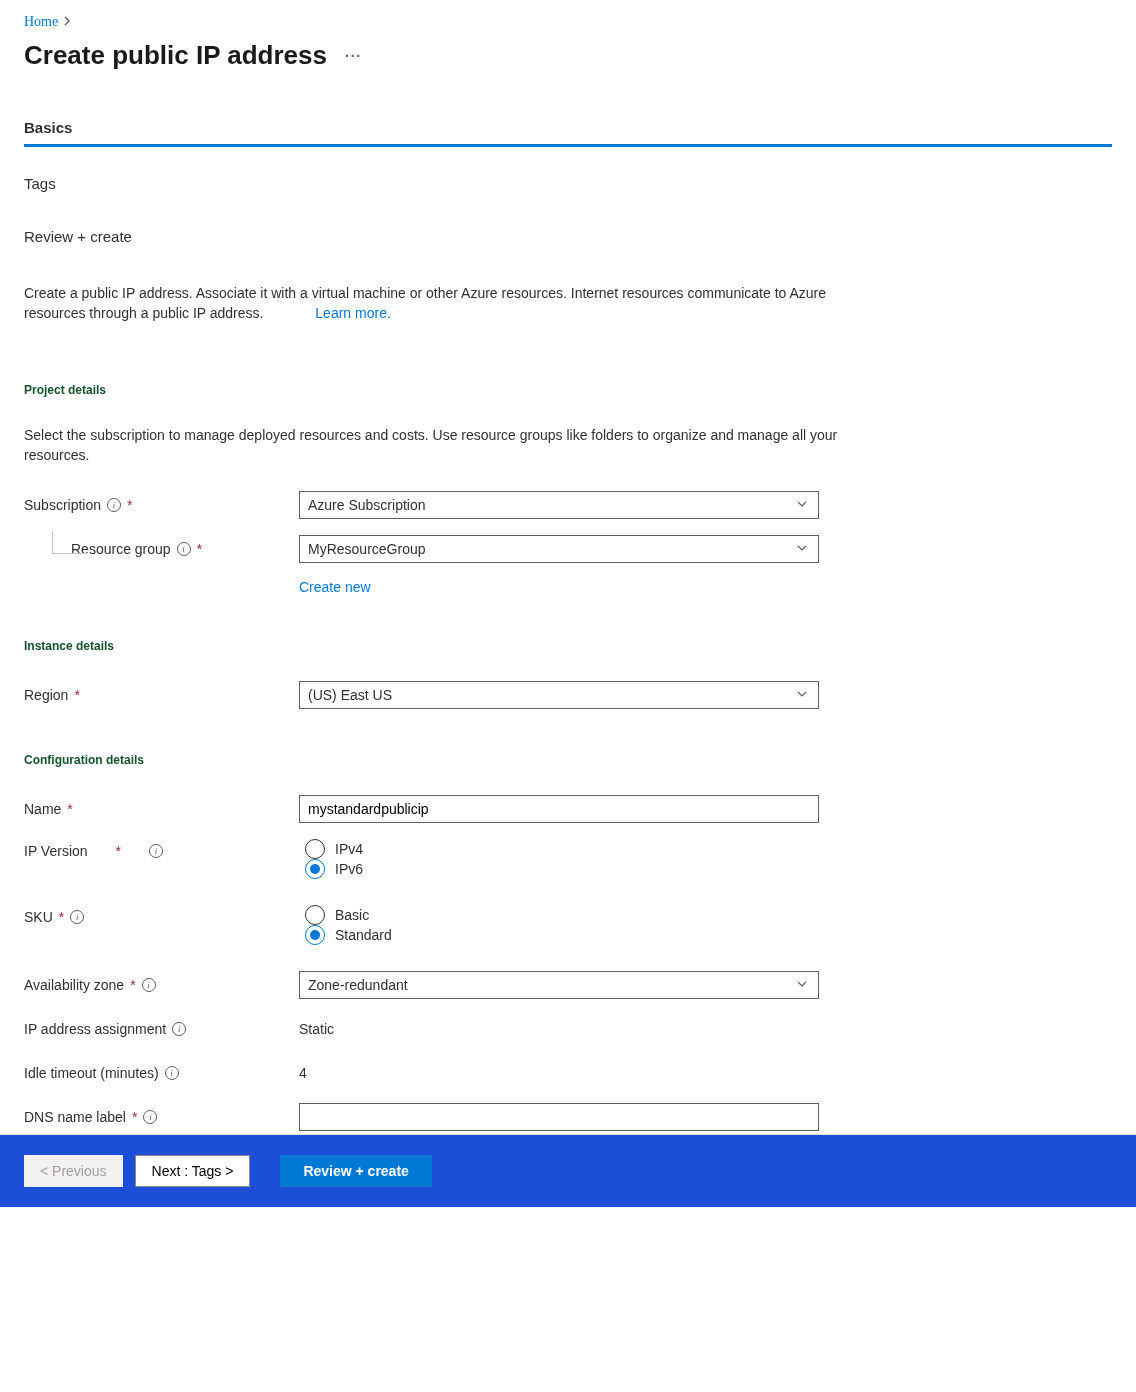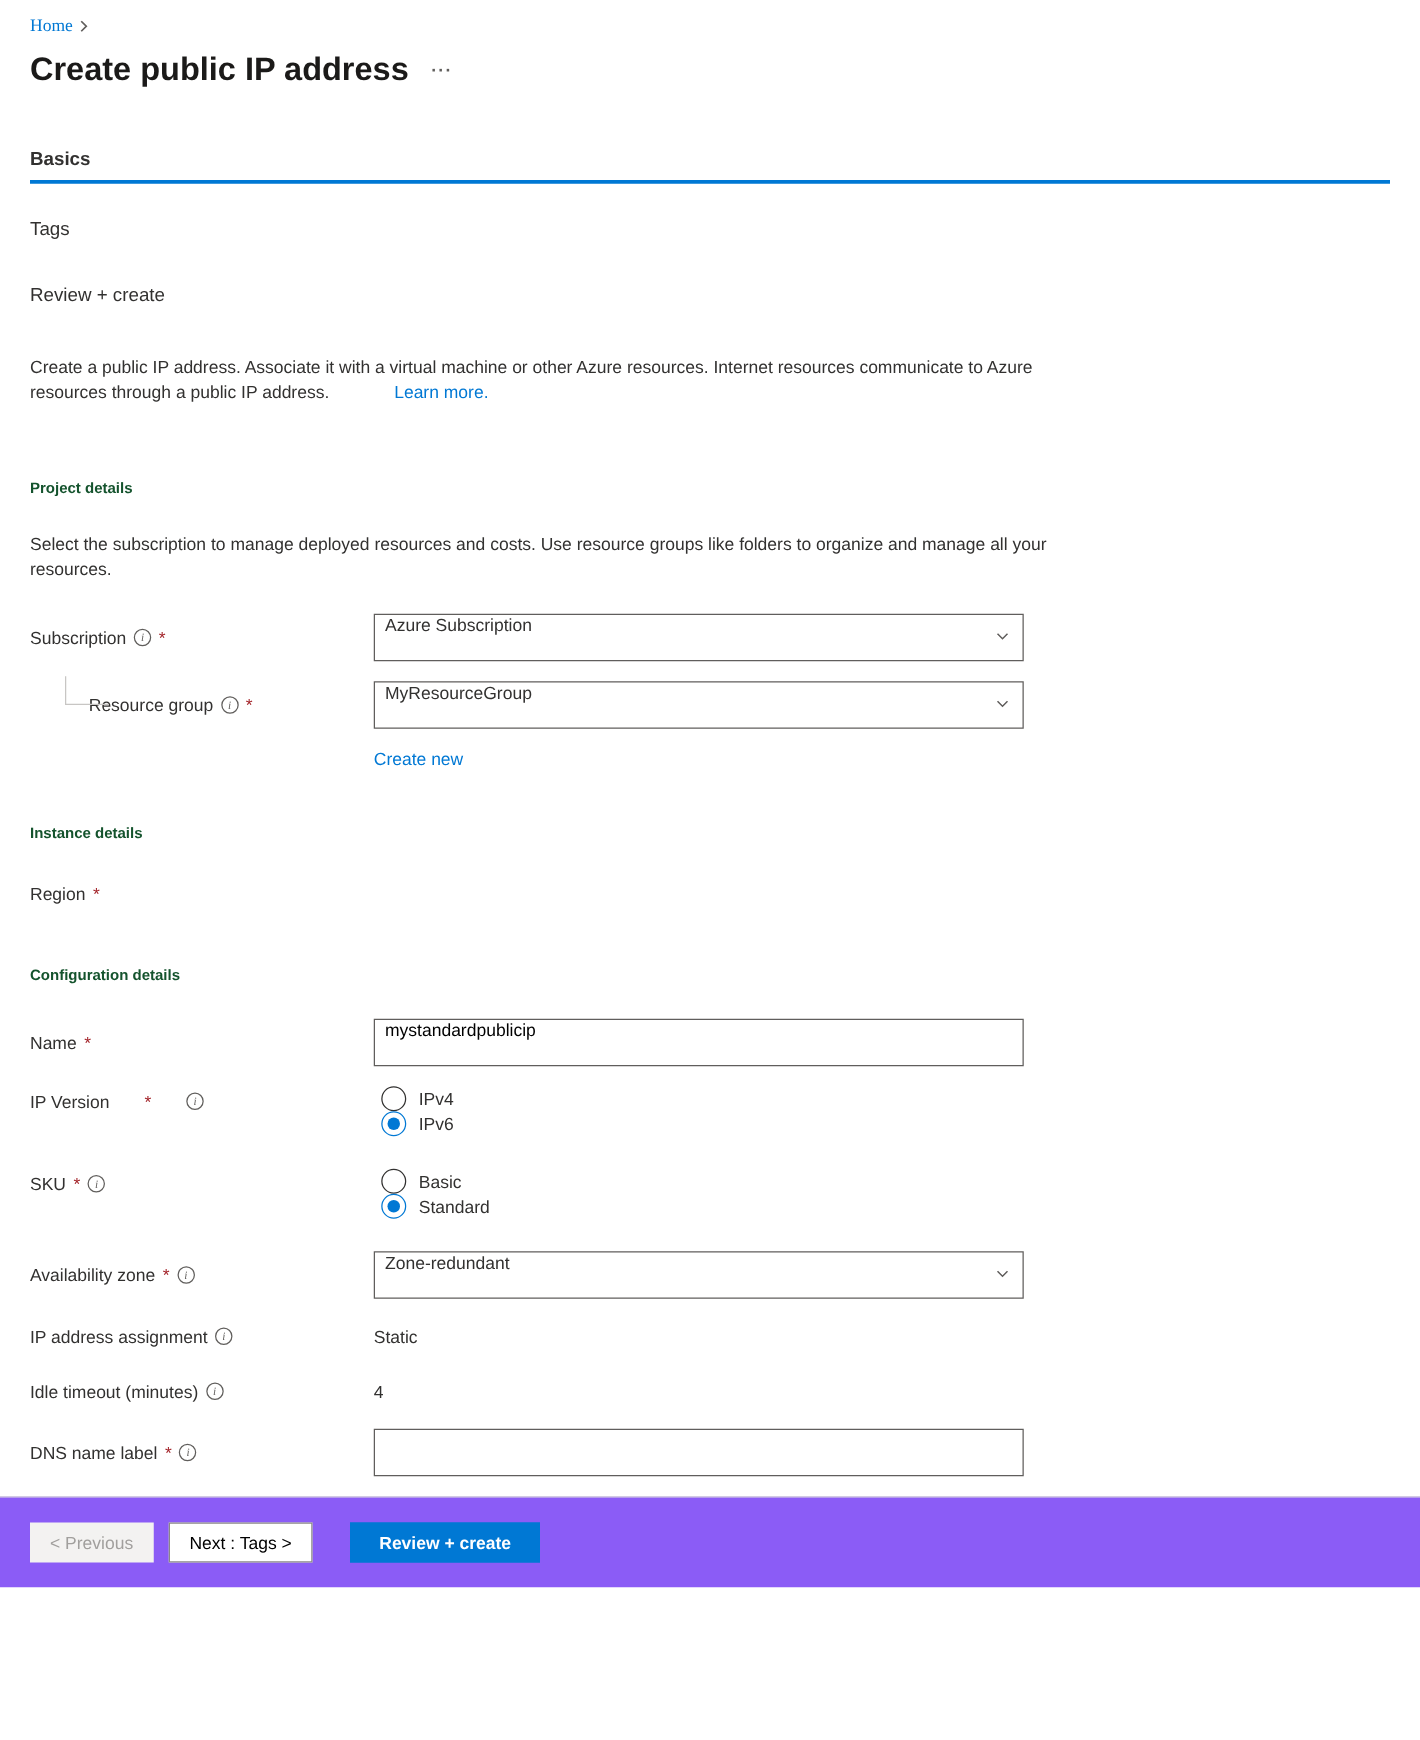--- a/index.html
+++ b/index.html
@@ -107,25 +107,25 @@
     align-items: center; justify-content: center;
     font-size: 9px;
     color: #605e5c;
     font-style: italic;
     font-family: Georgia, serif;
     cursor: default;
   }
   .ctrl { flex: 0 0 520px; }
   .dropdown, .textfield {
     width: 520px;
-    height: 38px;
+    height: 28px;
     border: 1px solid #605e5c;
     background: #fff;
     display: flex;
-    align-items: flex-start;
+    align-items: center;
     padding: 0 8px;
     font-size: 14px;
     color: #323130;
     position: relative;
   }
   .dropdown .caret {
     position: absolute;
     right: 10px;
     top: 50%;
     transform: translateY(-50%);
@@ -169,21 +169,21 @@
     width: 10px; height: 10px;
     border-radius: 50%;
     background: #0078d4;
   }
   .static-val { color: #323130; }
   .footer-bar {
     border-top: 1px solid #e1dfdd;
     padding: 20px 24px;
     display: flex;
     gap: 12px;
-    background: #8b5cf6;
+    background: #1d4ed8;
   }
   .btn {
     height: 32px;
     padding: 0 16px;
     font-size: 14px;
     border: 1px solid #8a8886;
     background: #fff;
     cursor: pointer;
     display: inline-flex;
     align-items: center;
@@ -267,20 +267,26 @@
     <a class="sub-link" href="#">Create new</a>
   </div>
 
   <div class="section-header">Instance details</div>
 
   <div class="form-row">
     <div class="lbl">
       <span>Region</span>
       <span class="req">*</span>
     </div>
+    <div class="ctrl dropdown">
+      <span>(US) East US</span>
+      <span class="caret"><svg viewBox="0 0 12 12">
+            <path d="M2 4 L6 8 L10 4" stroke="#605e5c" stroke-width="1.2" fill="none"></path>
+          </svg></span>
+    </div>
   </div>
 
   <div class="section-header">Configuration details</div>
 
   <div class="form-row">
     <div class="lbl">
       <span>Name</span>
       <span class="req">*</span>
     </div>
     <div class="ctrl textfield">

